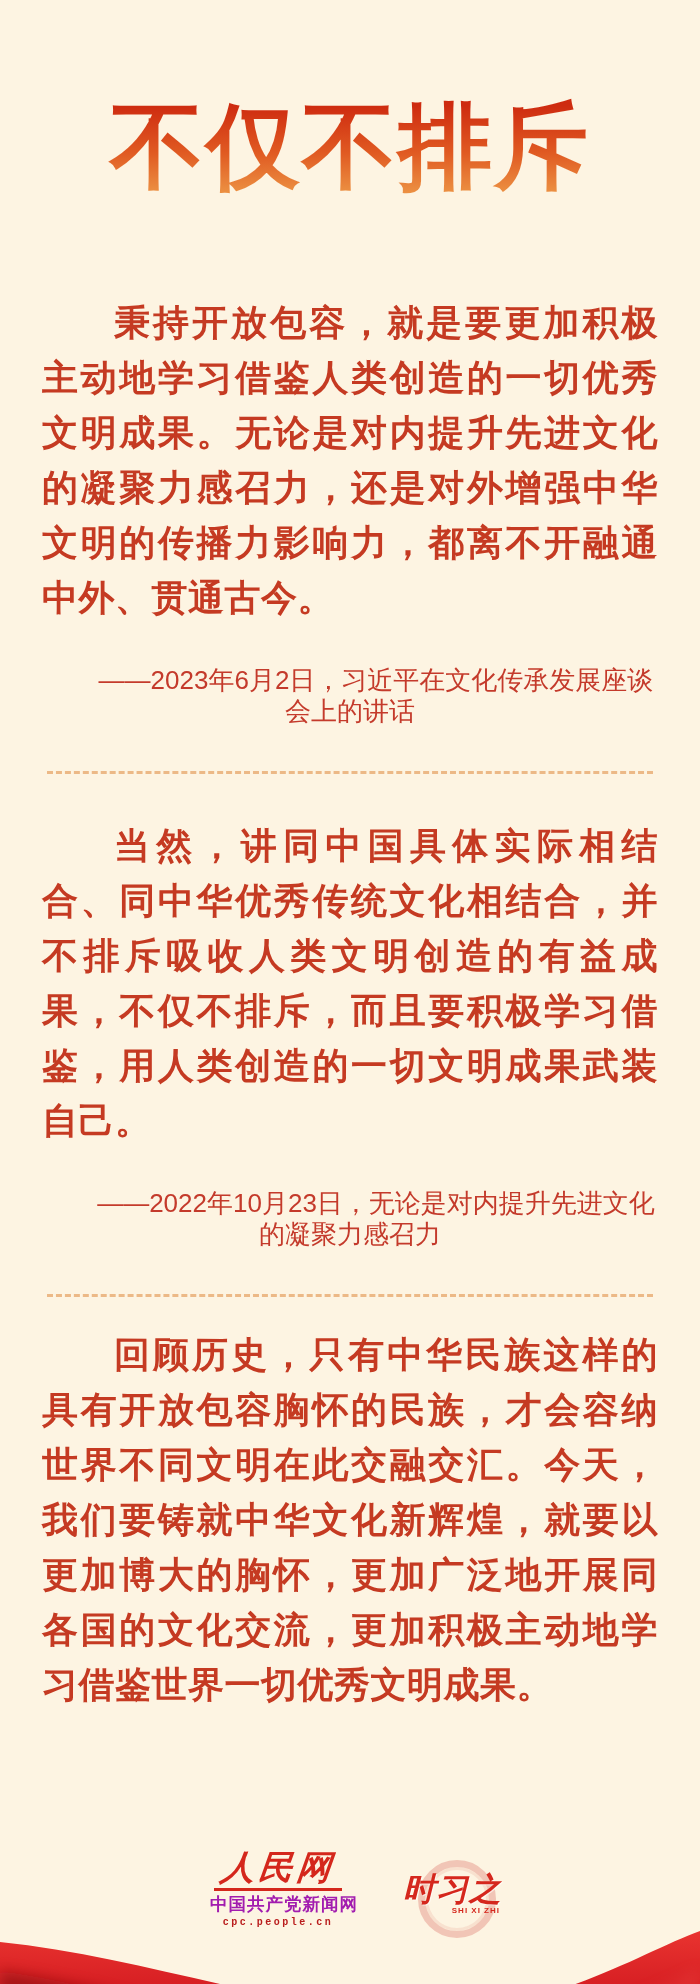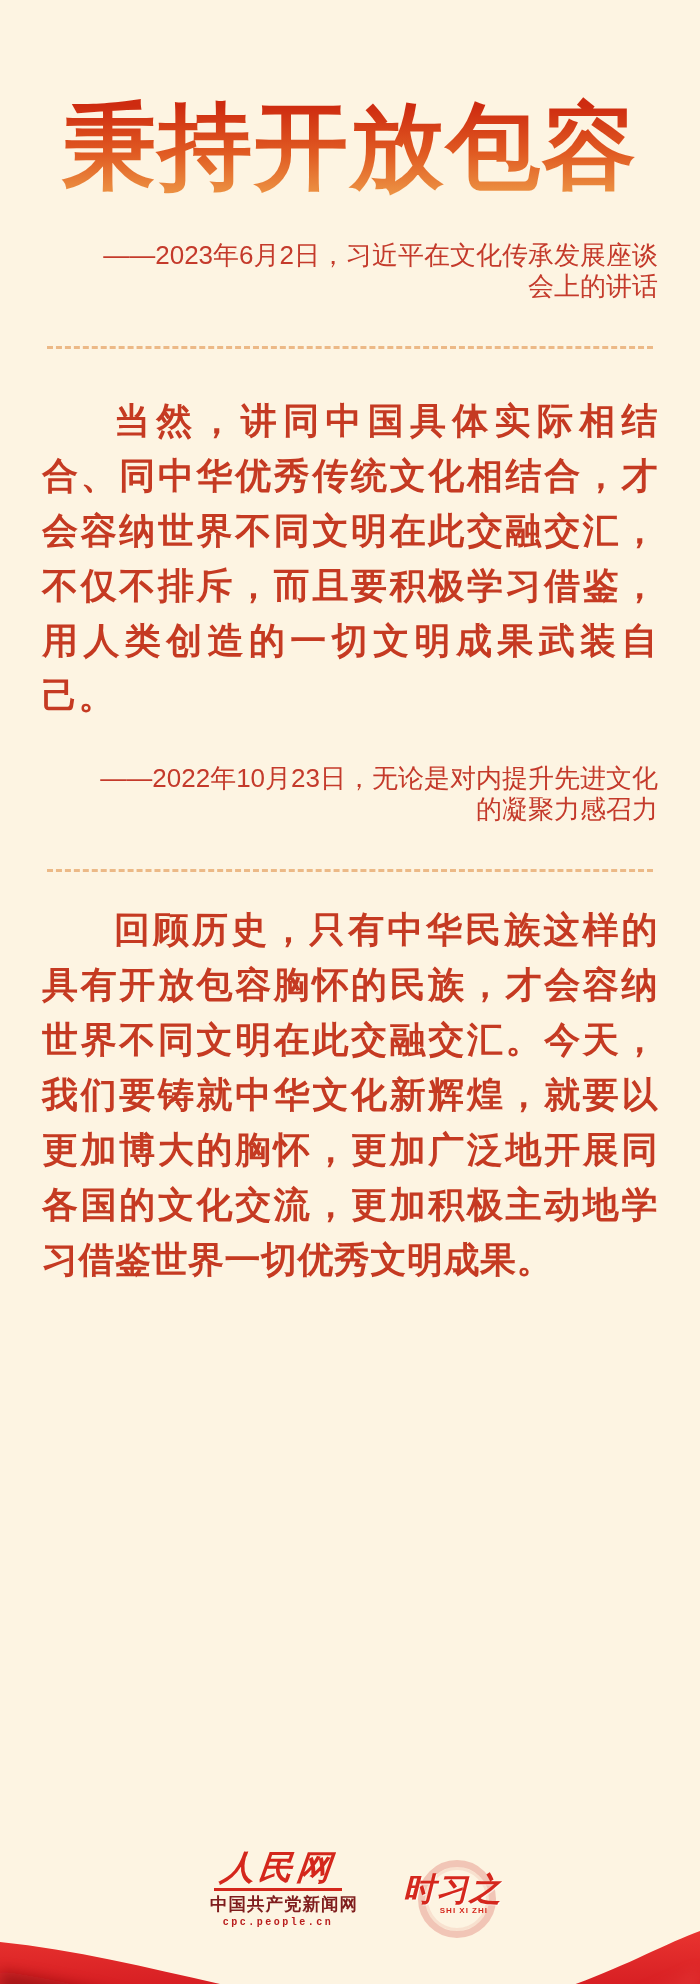--- a/index.html
+++ b/index.html
@@ -46,21 +46,21 @@
   .quote-body.p1{margin-top:95px;}
   .quote-body.p2{margin-top:44px;}
   .quote-body.p3{margin-top:30px;}
 
   .quote-source{
     margin:40px 0 0 0;
     font-size:26px;
     font-weight:normal;
     line-height:31px;
     color:#c43a2b;
-    text-align:right;
+    text-align:center;
     text-indent:2em;
   }
   .quote-source.s3{margin-top:36px;}
 
   .divider{
     margin:44px 5px 0 5px;
     height:0;
     border-top:3px dashed #ecb987;
   }
 
@@ -76,63 +76,64 @@
     font-family:"Liberation Serif",serif;
     font-style:italic;
     font-weight:bold;
     font-size:34px;
     line-height:36px;
     color:#d4271c;
     letter-spacing:4px;
     transform:skewX(-6deg);
   }
   .pd-line{width:128px;height:3px;background:#d4271c;margin:2px 0 3px 0;}
-  .pd-name{font-size:17.5px;font-weight:bold;color:#7f1d1d;letter-spacing:1px;line-height:20px;padding-left:12px;}
+  .pd-name{font-size:17.5px;font-weight:bold;color:#a21caf;letter-spacing:1px;line-height:20px;padding-left:12px;}
   .pd-url{font-size:10px;font-weight:bold;color:#b91c1c;letter-spacing:2.5px;line-height:17px;font-family:Liberation Mono, monospace;}
 
   .sxz-logo{position:relative;width:110px;height:86px;margin-top:4px;}
   .sxz-ring{
     position:absolute;left:26px;top:6px;width:64px;height:64px;
     border:7px solid rgba(214,90,78,0.30);
     border-radius:50%;
     box-shadow:0 0 0 3px rgba(214,90,78,0.12) inset;
   }
   .sxz-text{
     position:absolute;left:0;top:18px;width:110px;
     font-size:32px;font-weight:bold;color:#d5271d;
     font-style:italic;line-height:34px;letter-spacing:1px;
     text-align:right;white-space:nowrap;
     text-shadow:1px 1px 0 rgba(255,255,255,0.6);
   }
   .sxz-sub{
-    position:absolute;right:14px;top:52px;
+    position:absolute;right:2px;top:52px;
     font-size:8px;font-weight:bold;color:#d5271d;letter-spacing:1px;
   }
 
   
   .wave{position:absolute;left:0;bottom:0;width:700px;height:150px;}
   .wave svg{display:block;width:700px;height:150px;}
 </style>
 </head>
 <body>
 
 <div class="poster">
 
-  <h1 class="title">秉持开放包容</h1>
+  <h1 class="title">不仅不排斥</h1>
 
   <div class="content">
 
     <section>
+      <p class="quote-body p1">秉持开放包容，就是要更加积极主动地学习借鉴人类创造的一切优秀文明成果。无论是对内提升先进文化的凝聚力感召力，还是对外增强中华文明的传播力影响力，都离不开融通中外、贯通古今。</p>
       <p class="quote-source">——2023年6月2日，习近平在文化传承发展座谈会上的讲话</p>
     </section>
 
     <div class="divider"></div>
 
     <section>
-      <p class="quote-body p2">当然，讲同中国具体实际相结合、同中华优秀传统文化相结合，才会容纳世界不同文明在此交融交汇，不仅不排斥，而且要积极学习借鉴，用人类创造的一切文明成果武装自己。</p>
+      <p class="quote-body p2">当然，讲同中国具体实际相结合、同中华优秀传统文化相结合，并不排斥吸收人类文明创造的有益成果，不仅不排斥，而且要积极学习借鉴，用人类创造的一切文明成果武装自己。</p>
       <p class="quote-source">——2022年10月23日，无论是对内提升先进文化的凝聚力感召力</p>
     </section>
 
     <div class="divider"></div>
 
     <section>
       <p class="quote-body p3">回顾历史，只有中华民族这样的具有开放包容胸怀的民族，才会容纳世界不同文明在此交融交汇。今天，我们要铸就中华文化新辉煌，就要以更加博大的胸怀，更加广泛地开展同各国的文化交流，更加积极主动地学习借鉴世界一切优秀文明成果。</p>
     </section>
 
   </div>

